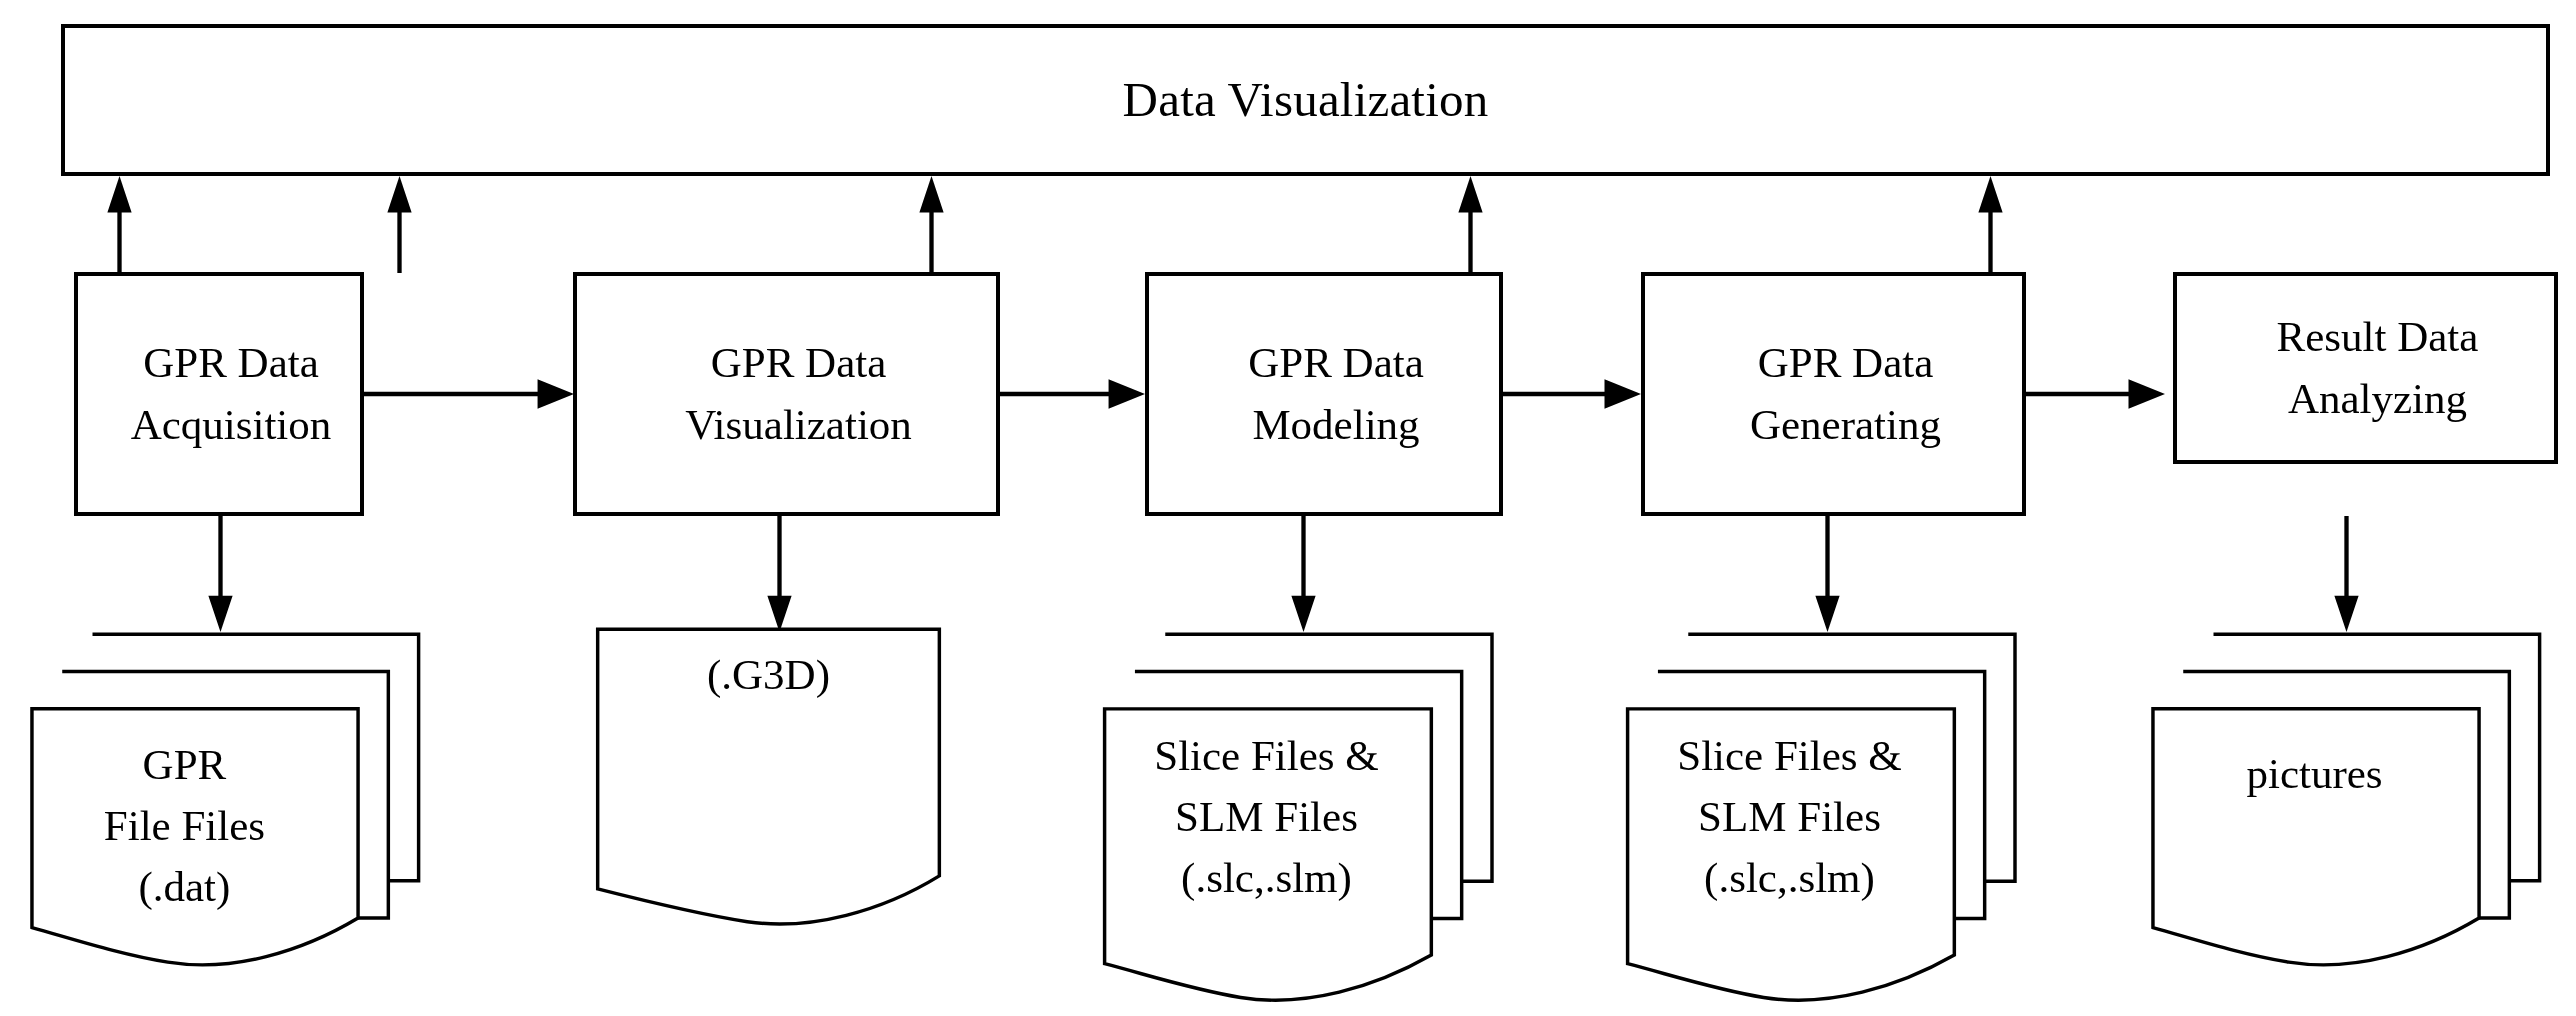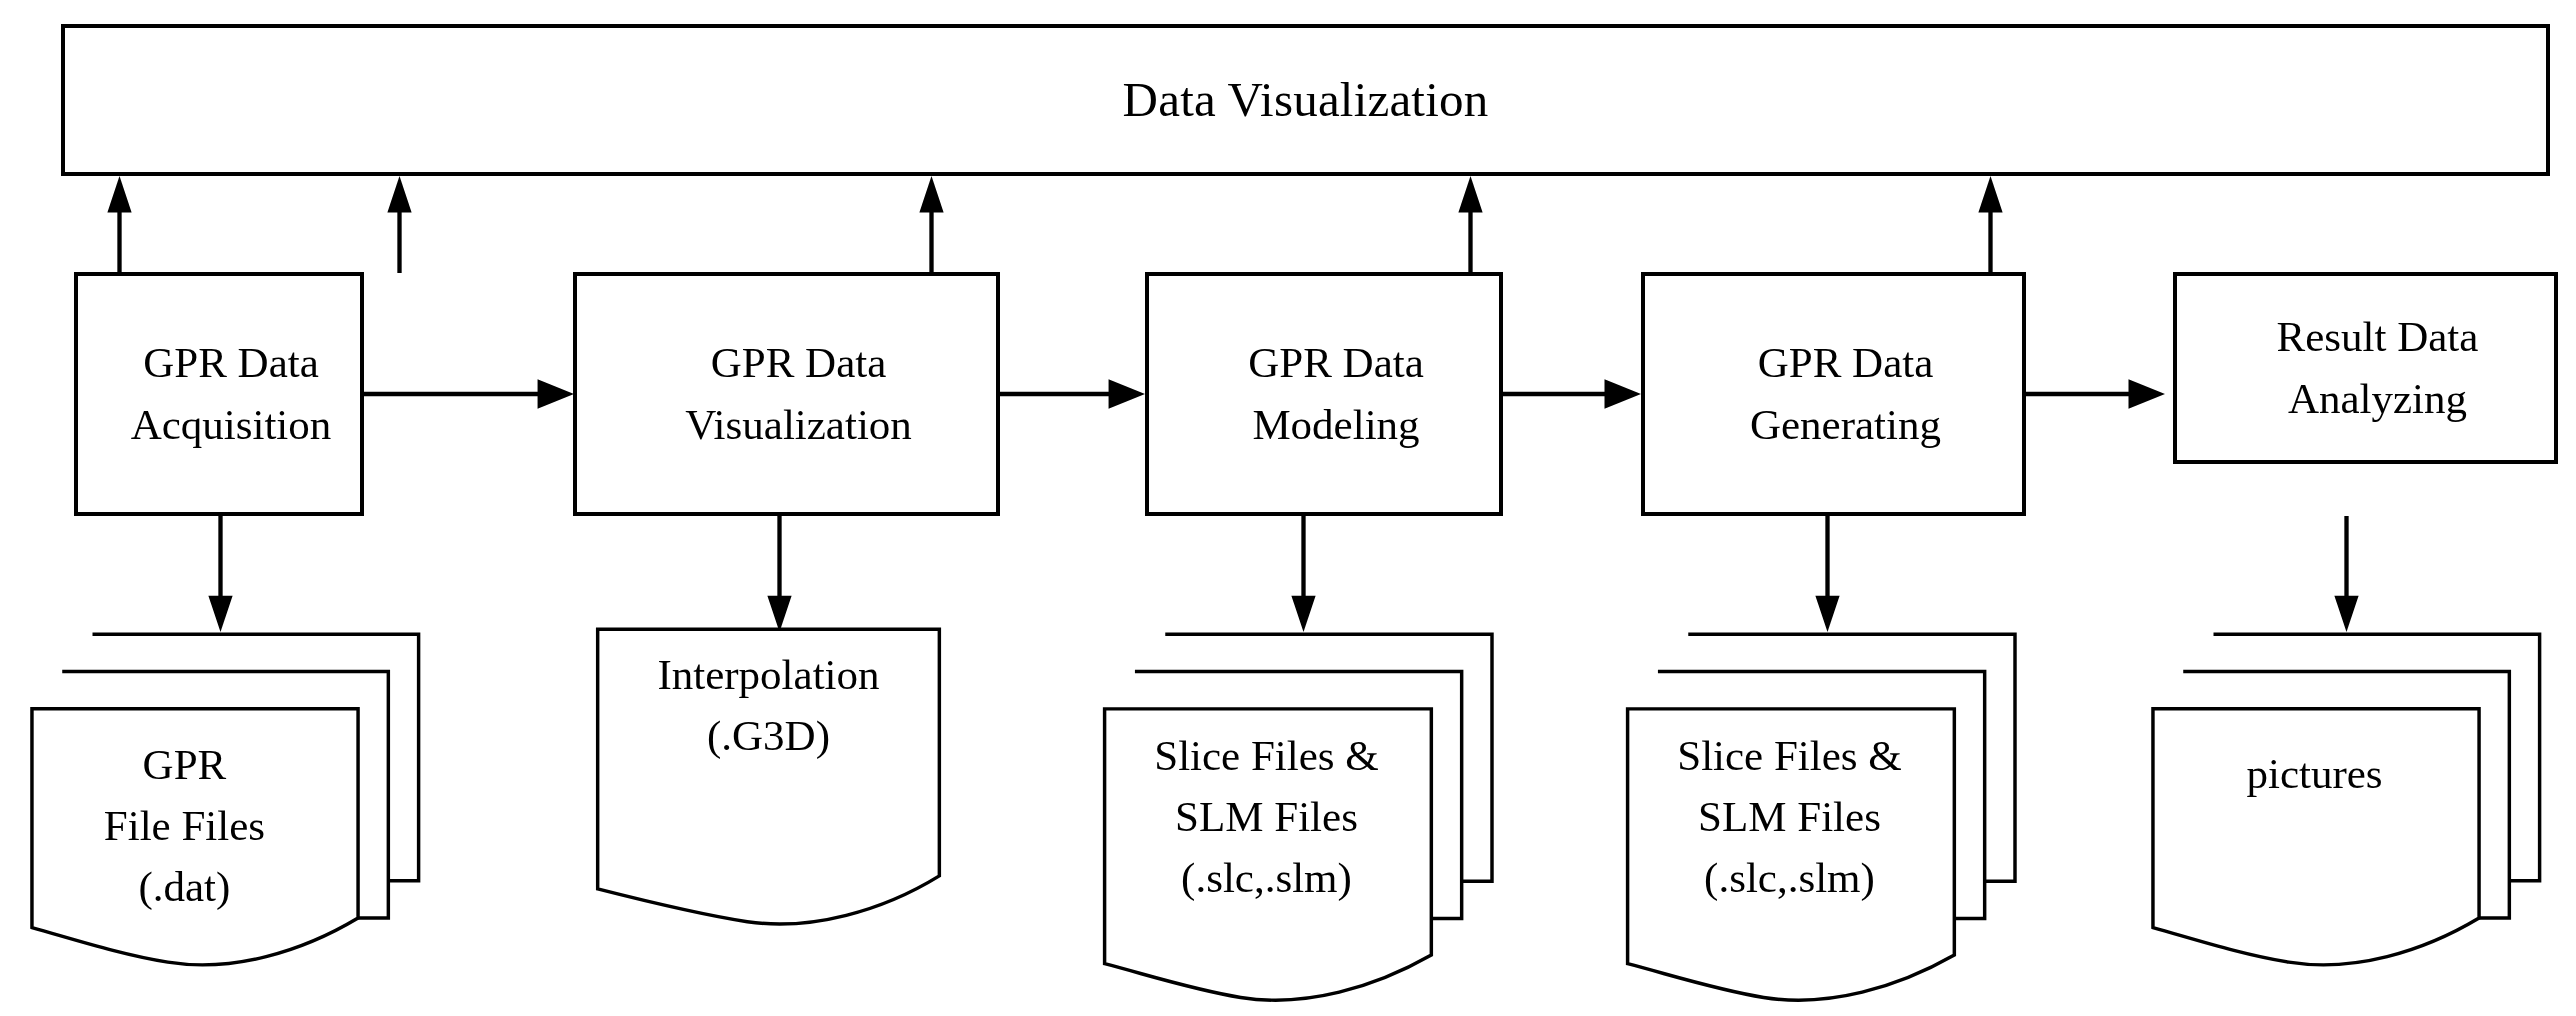--- a/index.html
+++ b/index.html
@@ -216,21 +216,20 @@
       <div class="doc-line">File Files</div>
       <div class="doc-line">(.dat)</div>
     </div>
   </div>
 
   <div class="docwrap" style="left:593px; top:625px; width:364px; height:346px;">
     <svg width="364" height="346" viewBox="0 0 420 400">
       <path d="M5 5 H400 V290 C335 330 252 354 178 343 C120 334 56 318 5 305 Z" fill="#fff" stroke="#000" stroke-width="4"></path>
     </svg>
     <div class="doc-text" style="top:19px; left:0; width:351px;">
-      <div class="doc-line">Interpolation</div>
       <div class="doc-line">(.G3D)</div>
     </div>
   </div>
 
   <div class="docwrap" style="left:1089px; top:630px; width:403px; height:364px;">
     <svg width="403" height="364" viewBox="0 0 465 420">
       <path d="M88 5 H465 V290 H430" fill="#fff" stroke="#000" stroke-width="4"></path>
       <path d="M53 48 H430 V333 H395" fill="#fff" stroke="#000" stroke-width="4"></path>
       <path d="M18 91 H395 V375 C330 412 250 436 175 424 C120 415 68 398 18 385 Z" fill="#fff" stroke="#000" stroke-width="4"></path>
     </svg>

